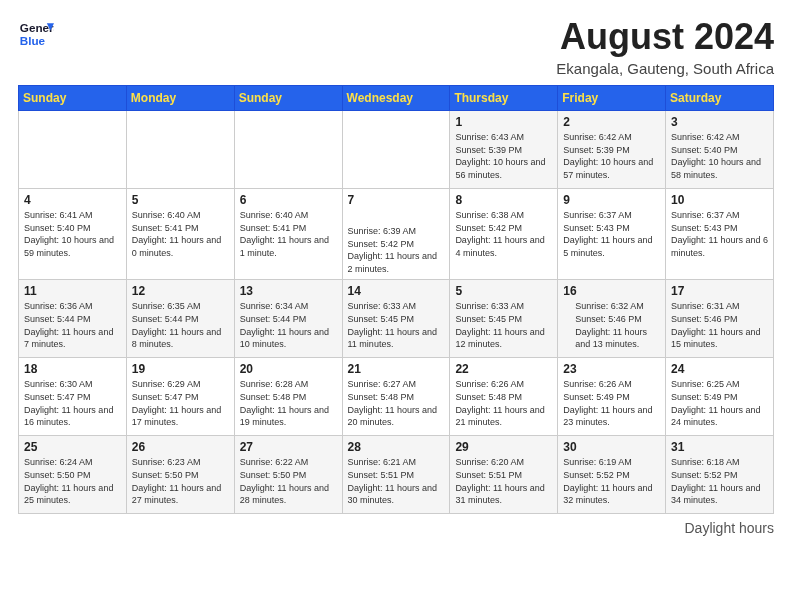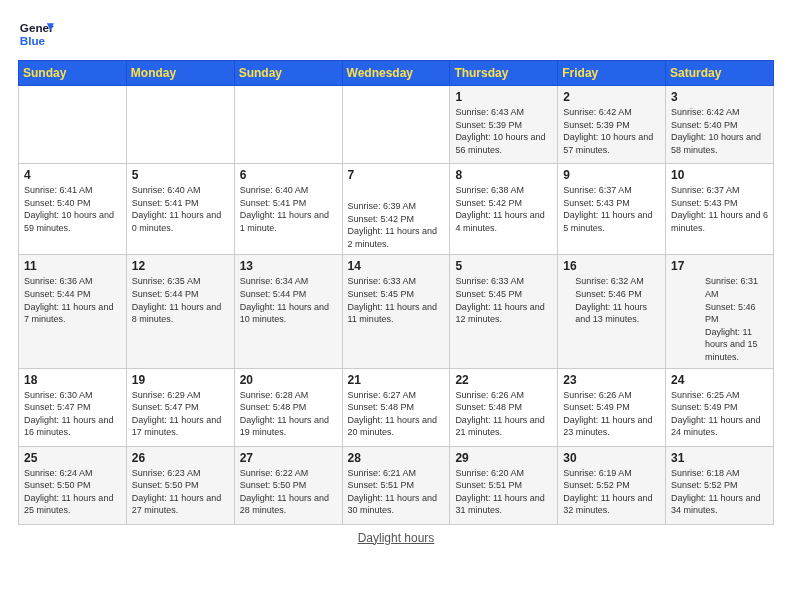--- a/index.html
+++ b/index.html
@@ -82,38 +82,41 @@
     .day-info {
       font-size: 9px;
       color: #333;
       line-height: 1.4;
     }
     .empty-cell {
       background: #fff !important;
     }
     .footer {
       margin-top: 6px;
-      font-size: 12px;
+      font-size: 14px;
       color: #555;
-      text-align: center;
-      text-decoration: underline;
+      text-align: right;
     }
   </style>
 </head>
 <body>
 
 <div class="page">
   <div class="header-row">
     <div class="logo">
       <svg class="logo-icon" viewBox="0 0 40 40" xmlns="http://www.w3.org/2000/svg">
         <text x="2" y="18" font-size="13" font-weight="bold" fill="#1a1a2e" font-family="Arial">General</text>
         <text x="2" y="32" font-size="13" font-weight="bold" fill="#2563eb" font-family="Arial">Blue</text>
         <polygon points="32,8 40,8 36,16" fill="#2563eb"></polygon>
       </svg>
     </div>
+    <div class="title-block">
+      <div class="main-title">August 2024</div>
+      <div class="subtitle">Ekangala, Gauteng, South Africa</div>
+    </div>
   </div>
 
   <table class="calendar">
     <thead>
       <tr>
       <th>Sunday</th>
           <th>Monday</th>
           <th>Sunday</th>
           <th>Wednesday</th>
           <th>Thursday</th>
@@ -222,21 +225,21 @@
 Daylight: 11 hours and 12 minutes.</div>
           </td>
           <td>
             <span class="day-num">16</span>
             <div class="day-info" style="white-space: pre-line; margin-left: 12px;">Sunrise: 6:32 AM
 Sunset: 5:46 PM
 Daylight: 11 hours and 13 minutes.</div>
           </td>
           <td>
             <span class="day-num">17</span>
-            <div class="day-info" style="white-space: pre-line; margin-left: 34px;">Sunrise: 6:31 AM
+            <div class="day-info" style="white-space: pre-line;">Sunrise: 6:31 AM
 Sunset: 5:46 PM
 Daylight: 11 hours and 15 minutes.</div>
           </td>
         </tr>
         <tr>
           <td>
             <span class="day-num">18</span>
             <div class="day-info" style="white-space: pre-line;">Sunrise: 6:30 AM
 Sunset: 5:47 PM
 Daylight: 11 hours and 16 minutes.</div>

